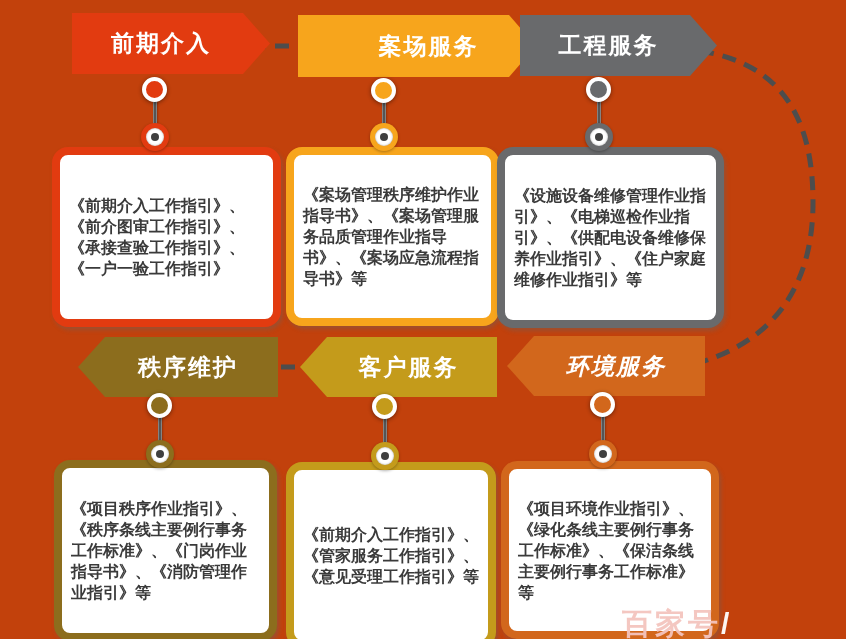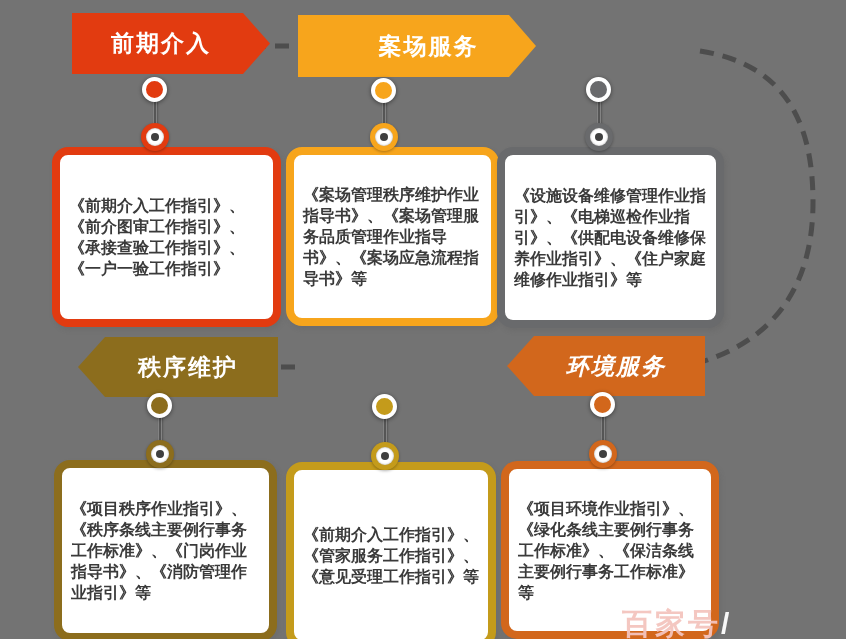--- a/index.html
+++ b/index.html
@@ -1,17 +1,17 @@
 <!DOCTYPE html>
 <html><head>
 <meta charset="utf-8">
 <style>
   html,body{margin:0;padding:0;background:#ffffff;}
   .canvas{
-    position:relative;width:846px;height:639px;background:#737373;overflow:hidden;
+    position:relative;width:846px;height:639px;background:#c2410c;overflow:hidden;
     font-family:"Liberation Sans","DejaVu Sans",sans-serif;
   }
   .connectors{position:absolute;left:0;top:0;z-index:1;}
   .dash{fill:none;stroke-width:5;stroke-dasharray:14 9;stroke-linecap:butt;}
 
   .stage{position:absolute;inset:0;pointer-events:none;}
 
   .banner{
     position:absolute;z-index:2;display:flex;align-items:center;justify-content:center;
     background:var(--c);color:#fff;font-weight:bold;font-size:23px;letter-spacing:2px;
@@ -116,20 +116,23 @@
     </div>
     <div class="pin-head"></div>
     <div class="pin-stem"></div>
     <div class="pin-donut"></div>
     <div class="docbox">
       <p>《案场管理秩序维护作业指导书》、《案场管理服务品质管理作业指导书》、《案场应急流程指导书》等</p>
     </div>
   </div>
 
   <div class="stage s2" style="--c: #696A6C;">
+    <div class="banner right">
+      <span>工程服务</span>
+    </div>
     <div class="pin-head"></div>
     <div class="pin-stem"></div>
     <div class="pin-donut"></div>
     <div class="docbox">
       <p>《设施设备维修管理作业指引》、《电梯巡检作业指引》、《供配电设备维修保养作业指引》、《住户家庭维修作业指引》等</p>
     </div>
   </div>
 
   <div class="stage s3" style="--c: #8C6D1D;">
     <div class="banner left">
@@ -137,20 +140,23 @@
     </div>
     <div class="pin-head"></div>
     <div class="pin-stem"></div>
     <div class="pin-donut"></div>
     <div class="docbox">
       <p>《项目秩序作业指引》、《秩序条线主要例行事务工作标准》、《门岗作业指导书》、《消防管理作业指引》等</p>
     </div>
   </div>
 
   <div class="stage s4" style="--c: #C49B1B;">
+    <div class="banner left">
+      <span>客户服务</span>
+    </div>
     <div class="pin-head"></div>
     <div class="pin-stem"></div>
     <div class="pin-donut"></div>
     <div class="docbox">
       <p>《前期介入工作指引》、《管家服务工作指引》、《意见受理工作指引》等</p>
     </div>
   </div>
 
   <div class="stage s5" style="--c: #D2671C;">
     <div class="banner left">

